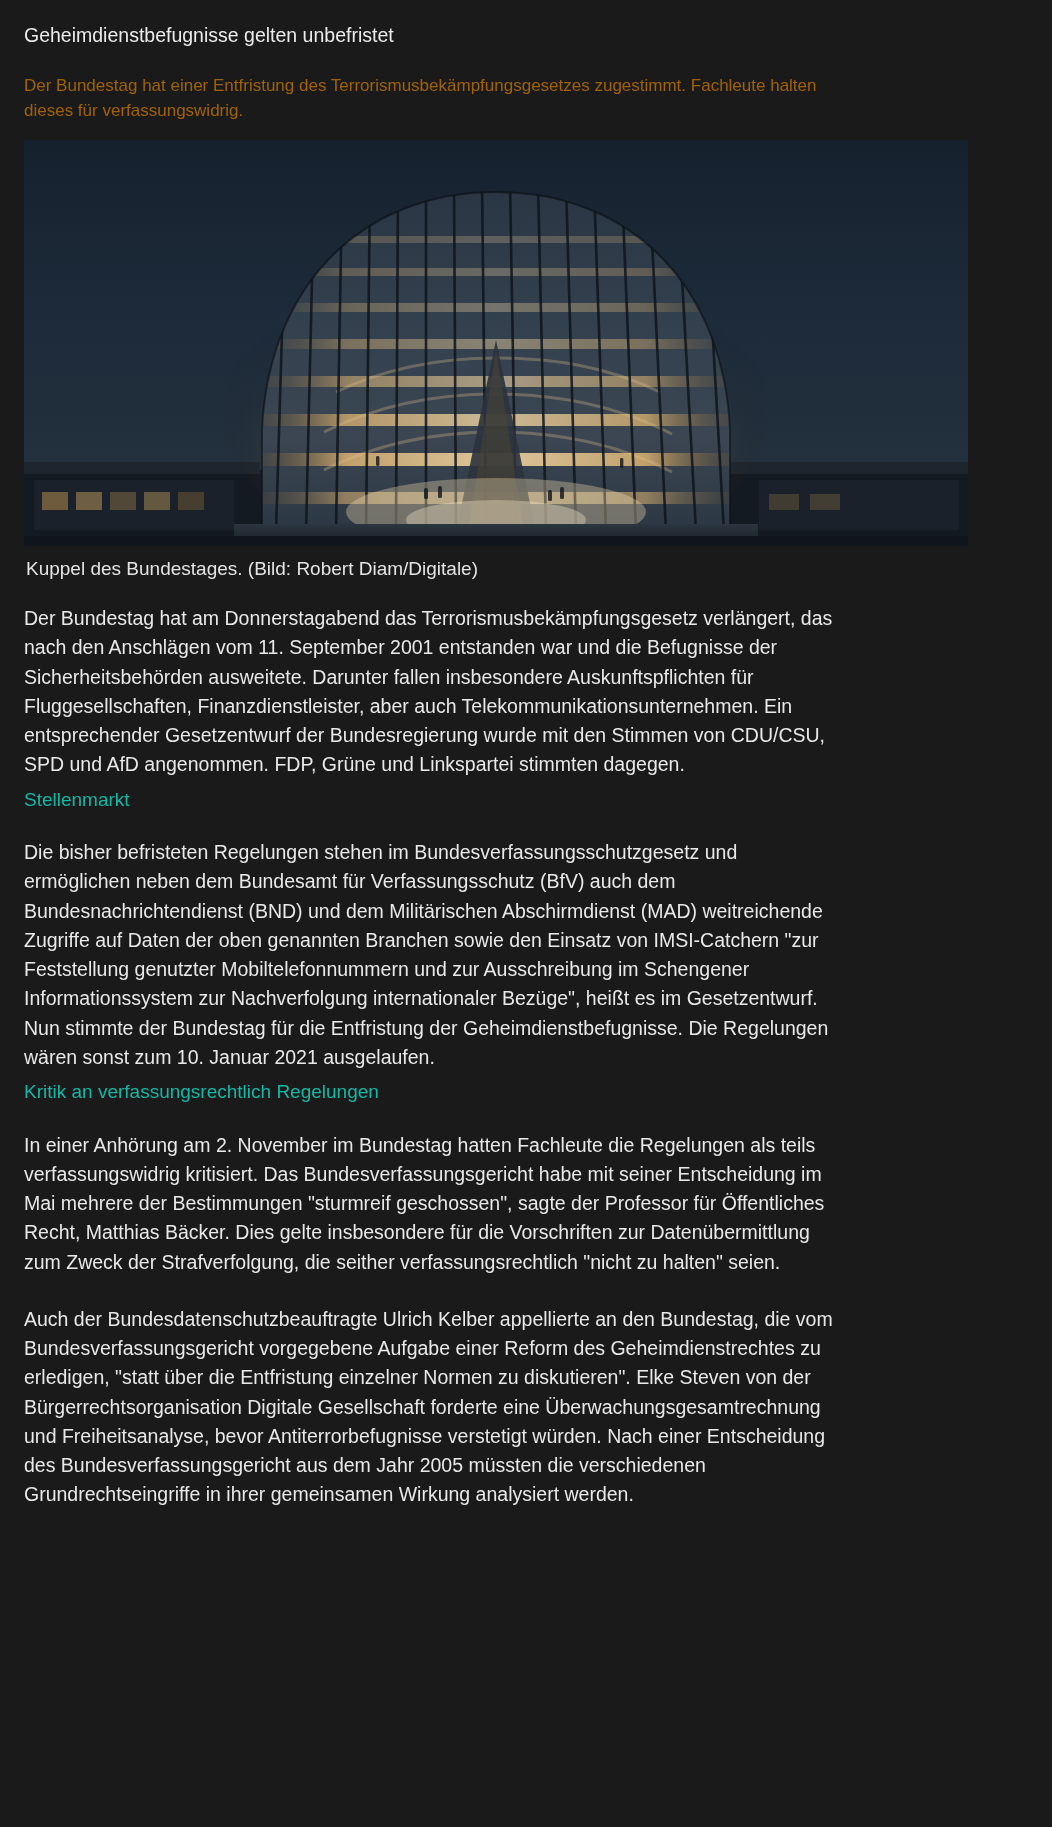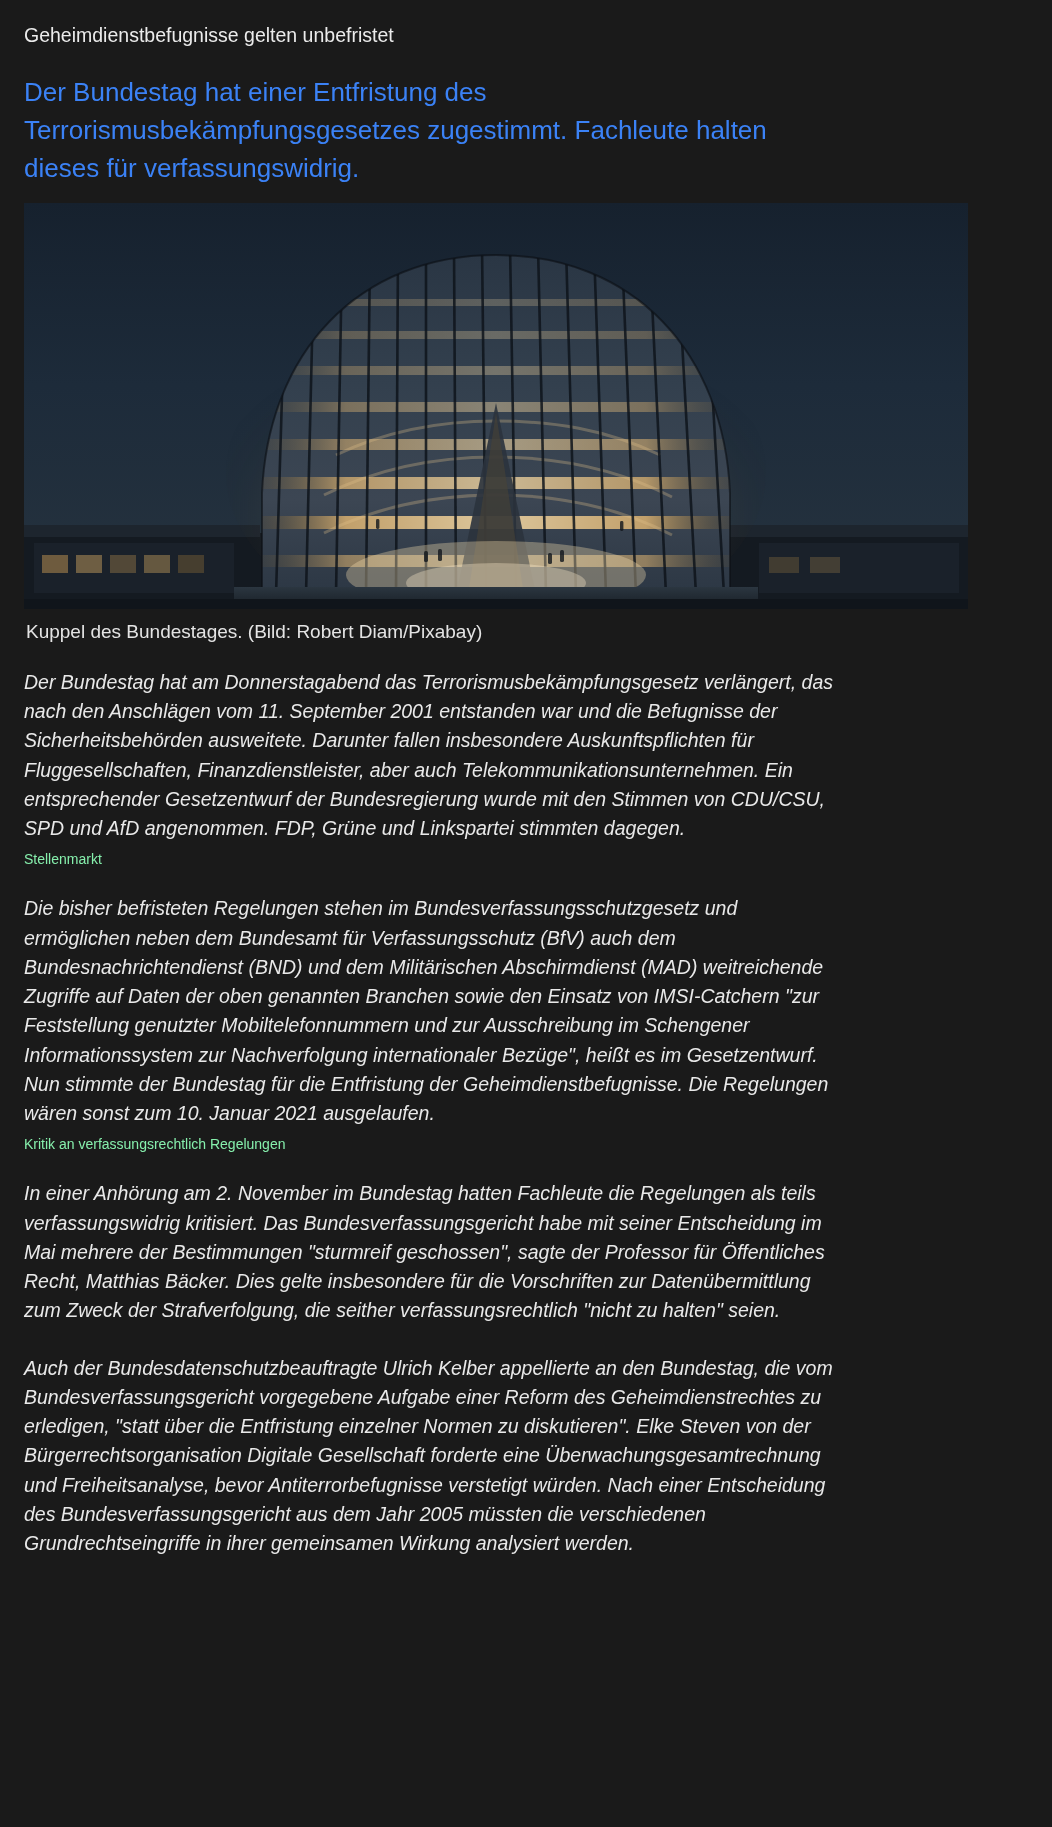--- a/index.html
+++ b/index.html
@@ -22,23 +22,23 @@
     background: #1a1a1a;
   }
   .headline {
     font-size: 19.5px;
     line-height: 1.35;
     color: #ebebeb;
     margin: 0 0 26px 0;
     font-weight: 400;
   }
   .standfirst {
-    font-size: 26px;
+    font-size: 17px;
     line-height: 1.45;
-    color: #3b82f6;
+    color: #a16207;
     margin: 0 0 16px 0;
     font-weight: 400;
     max-width: 900px;
   }
   .figure {
     margin: 0 0 6px 0;
     width: 944px;
   }
   .photo {
     width: 944px;
@@ -56,26 +56,25 @@
     line-height: 1.4;
     color: #e4e4e4;
     margin: 10px 0 22px 2px;
   }
   p.body {
     font-size: 19.5px;
     line-height: 1.5;
     color: #e9e9e9;
     margin: 0 0 6px 0;
     max-width: 905px;
-    font-style: italic;
   }
   .subhead {
-    font-size: 14px;
+    font-size: 19px;
     line-height: 1.5;
-    color: #86efac;
+    color: #14b8a6;
     margin: 0 0 24px 0;
   }
   .gap {
     height: 22px;
   }
 </style>
 </head>
 <body>
 
 <div class="page">
@@ -194,21 +193,21 @@
             <rect x="596" y="318" width="3.4" height="10" rx="1.4"></rect>
           </g>
         </g>
 
         <path d="M472 52 C610 52 700 150 706 290 L706 392 L238 392 L238 290 C244 150 334 52 472 52 Z" fill="none" stroke="#0b0f14" stroke-opacity="0.6" stroke-width="2"></path>
 
         <rect x="210" y="384" width="524" height="22" fill="url(#baseGrad)"></rect>
         <rect x="0" y="396" width="944" height="10" fill="#10151b"></rect>
       </svg>
     </div>
-    <figcaption class="caption">Kuppel des Bundestages. (Bild: Robert Diam/Pixabay)</figcaption>
+    <figcaption class="caption">Kuppel des Bundestages. (Bild: Robert Diam/Digitale)</figcaption>
   </figure>
 
   <p class="body">Der Bundestag hat am Donnerstagabend das Terrorismusbekämpfungsgesetz verlängert, das nach den Anschlägen vom 11. September 2001 entstanden war und die Befugnisse der Sicherheitsbehörden ausweitete. Darunter fallen insbesondere Auskunftspflichten für Fluggesellschaften, Finanzdienstleister, aber auch Telekommunikationsunternehmen. Ein entsprechender Gesetzentwurf der Bundesregierung wurde mit den Stimmen von CDU/CSU, SPD und AfD angenommen. FDP, Grüne und Linkspartei stimmten dagegen.</p>
 
   <div class="subhead">Stellenmarkt</div>
 
   <p class="body">Die bisher befristeten Regelungen stehen im Bundesverfassungsschutzgesetz und ermöglichen neben dem Bundesamt für Verfassungsschutz (BfV) auch dem Bundesnachrichtendienst (BND) und dem Militärischen Abschirmdienst (MAD) weitreichende Zugriffe auf Daten der oben genannten Branchen sowie den Einsatz von IMSI-Catchern "zur Feststellung genutzter Mobiltelefonnummern und zur Ausschreibung im Schengener Informationssystem zur Nachverfolgung internationaler Bezüge", heißt es im Gesetzentwurf. Nun stimmte der Bundestag für die Entfristung der Geheimdienstbefugnisse. Die Regelungen wären sonst zum 10. Januar 2021 ausgelaufen.</p>
 
   <div class="subhead">Kritik an verfassungsrechtlich Regelungen</div>
 

